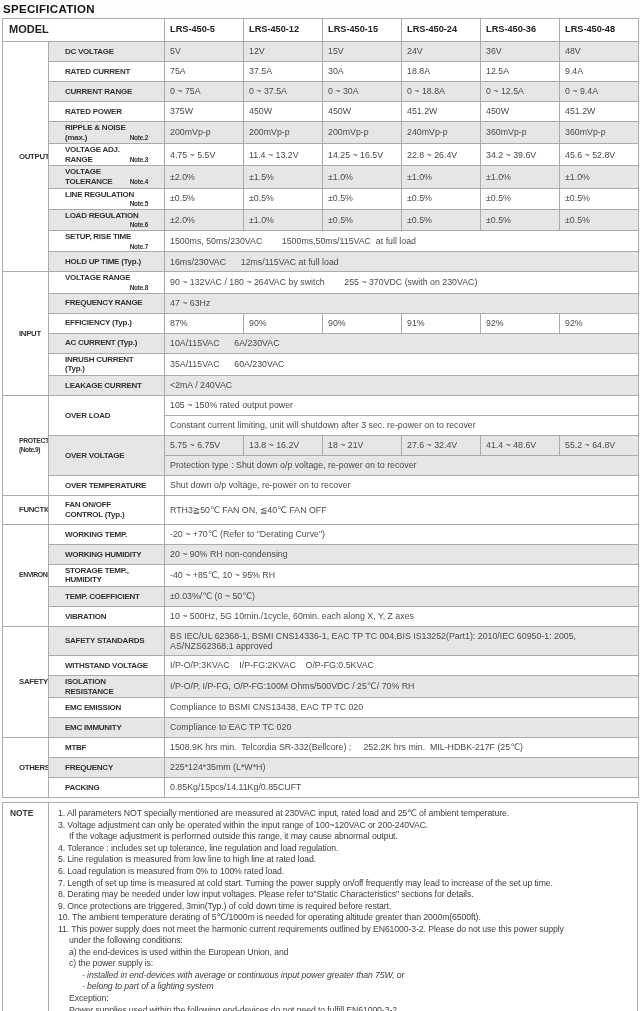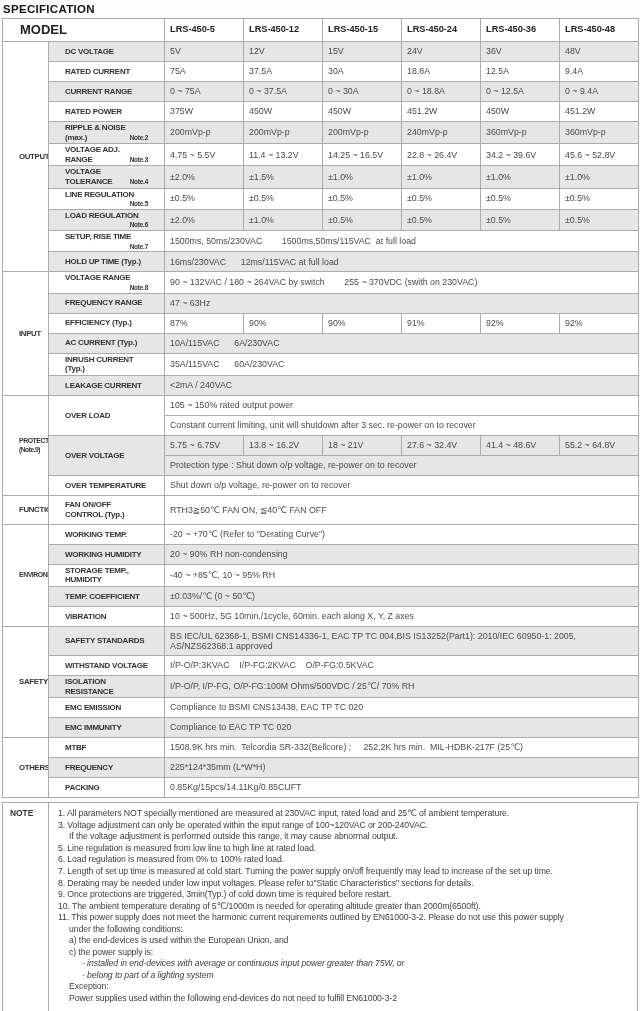--- a/index.html
+++ b/index.html
@@ -9,21 +9,21 @@
   table.spec{border-collapse:collapse;width:636px;table-layout:fixed;}
   .spec td{border:1px solid #ababab;padding:1px 5px;font-size:8.8px;line-height:1.2;height:17px;overflow:hidden;background:#fff;color:#4a4a4a;vertical-align:middle;}
   tr.g td{background:#e6e6e6;}
   .spec td.cat{background:#fff;font-weight:bold;color:#333;text-align:center;font-size:7.8px;letter-spacing:-.3px;padding:1px 16px;}
   .spec td.cat.sm{font-size:6.9px;letter-spacing:-.45px;}
   .catnote{display:block;font-size:6.6px;font-weight:bold;}
   .spec td.lbl{font-weight:bold;color:#333;font-size:8px;letter-spacing:-.25px;padding:1px 16px;}
   .nr{float:right;font-size:6.4px;font-weight:bold;color:#333;margin-top:1px;letter-spacing:-.2px;}
   .spec td.v{white-space:pre-wrap;}
   tr.head td{height:20px;}
-  .spec td.model{font-weight:bold;color:#222;font-size:13px;padding-left:17px;margin-top:13px;}
+  .spec td.model{font-weight:bold;color:#222;font-size:11px;padding-left:6px;margin-top:13px;}
   .spec td.mh{font-weight:bold;color:#222;font-size:9.2px;}
   tr.tall td{height:26px;}
   .notebox{margin-top:4px;border:1px solid #ababab;display:flex;width:634px;background:#fff;}
   .notelabel{width:46px;border-right:1px solid #ababab;font-weight:bold;color:#333;font-size:8.4px;padding:5px 0 0 7px;box-sizing:border-box;flex:none;}
   .notebody{flex:1;padding:5px 3px 6px 9px;overflow:hidden;}
   .note-line{font-size:8.7px;line-height:11.55px;color:#3e3e3e;white-space:nowrap;overflow:hidden;letter-spacing:-.1px;}
   .note-line.ind1{padding-left:11px;}
   .note-line.ind2{padding-left:24px;font-style:italic;}
 </style>
 </head>
@@ -266,20 +266,21 @@
     </tr>
   </tbody>
     </table>
 
   <div class="notebox">
     <div class="notelabel">NOTE</div>
     <div class="notebody">
         <div class="note-line ind0">1. All parameters NOT specially mentioned are measured at 230VAC input, rated load and 25℃ of ambient temperature.</div>
         <div class="note-line ind0">3. Voltage adjustment can only be operated within the input range of 100~120VAC or 200-240VAC.</div>
         <div class="note-line ind1">If the voltage adjustment is performed outside this range, it may cause abnormal output.</div>
+        <div class="note-line ind0">4. Tolerance : includes set up tolerance, line regulation and load regulation.</div>
         <div class="note-line ind0">5. Line regulation is measured from low line to high line at rated load.</div>
         <div class="note-line ind0">6. Load regulation is measured from 0% to 100% rated load.</div>
         <div class="note-line ind0">7. Length of set up time is measured at cold start. Turning the power supply on/off frequently may lead to increase of the set up time.</div>
         <div class="note-line ind0">8. Derating may be needed under low input voltages. Please refer to"Static Characteristics" sections for details.</div>
         <div class="note-line ind0">9. Once protections are triggered, 3min(Typ.) of cold down time is required before restart.</div>
         <div class="note-line ind0">10. The ambient temperature derating of 5℃/1000m is needed for operating altitude greater than 2000m(6500ft).</div>
         <div class="note-line ind0">11. This power supply does not meet the harmonic current requirements outlined by EN61000-3-2. Please do not use this power supply</div>
         <div class="note-line ind1">under the following conditions:</div>
         <div class="note-line ind1">a) the end-devices is used within the European Union, and</div>
         <div class="note-line ind1">c) the power supply is:</div>

